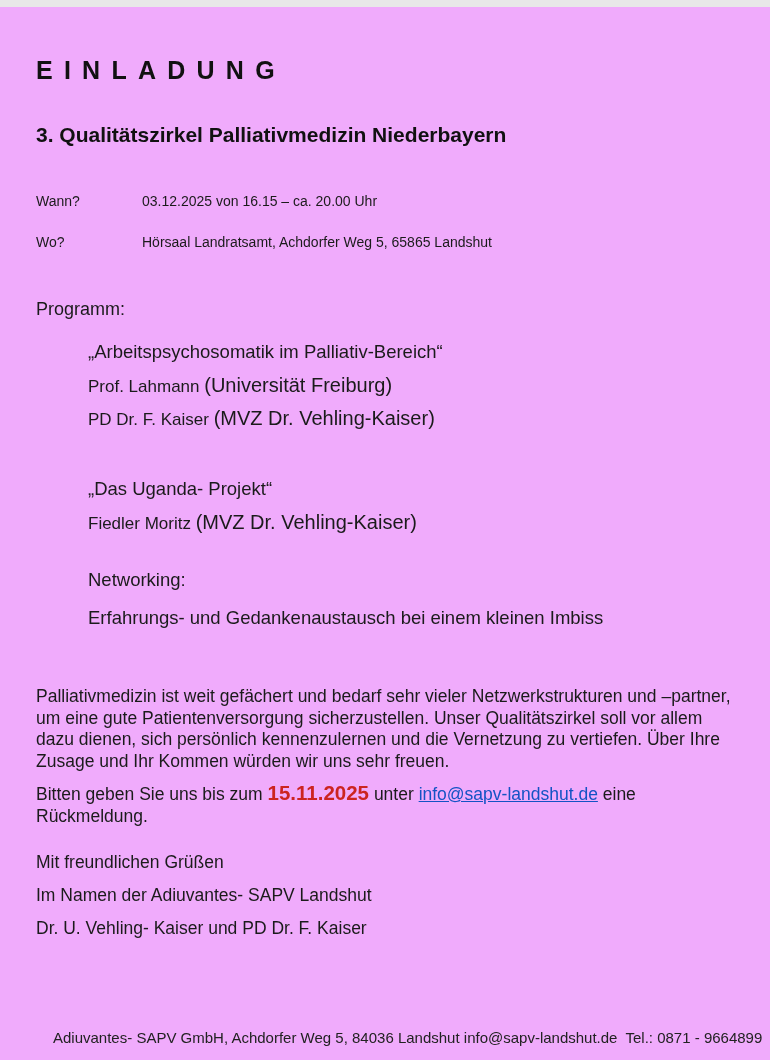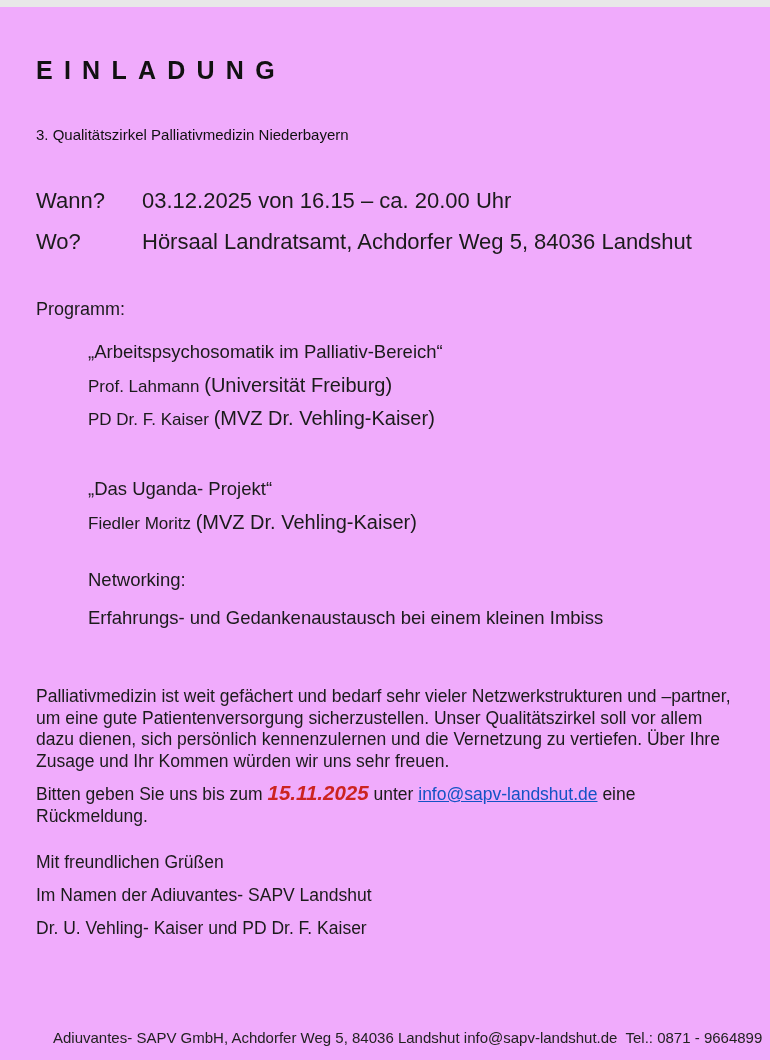--- a/index.html
+++ b/index.html
@@ -6,38 +6,38 @@
   .page{
     width:770px;height:1060px;position:relative;background:#f0abfc;
     font-family:"Liberation Sans", sans-serif;color:#1b1b1b;overflow:hidden;
     margin:7px auto;
   }
   .eyebrow{
     margin:46px 0 0 36px;font-size:25px;font-weight:600;letter-spacing:0.45em;
     color:#111;line-height:34px;
   }
   .logo{position:absolute;top:10px;right:2px;width:286px;height:110px;}
-  .title{margin:33px 36px 0;font-size:15px;font-weight:normal;color:#111;line-height:30px;}
+  .title{margin:33px 36px 0;font-size:21px;font-weight:bold;color:#111;line-height:30px;}
   .details{margin:40px 36px 0;}
-  .detail-row{display:flex;font-size:22px;line-height:22px;}
+  .detail-row{display:flex;font-size:14px;line-height:22px;}
   .detail-row + .detail-row{margin-top:19px;}
   .detail-label{width:106px;flex:0 0 106px;}
   .program-heading{margin:45px 36px 0;font-size:18px;line-height:22px;}
   .program{margin-left:88px;margin-right:36px;}
   .talk{font-size:18.5px;line-height:24px;}
   .talk.first{margin-top:20px;}
   .talk.second{margin-top:31px;}
   .talk.third{margin-top:47px;}
   .speaker-line{margin-top:11px;font-size:17px;line-height:21px;}
   .affiliation{font-size:20px;}
   .networking-label{margin-top:34px;font-size:18.5px;line-height:24px;}
   .networking-text{margin-top:14px;font-size:18.5px;line-height:24px;}
   .body-par{margin:56px 36px 0;width:702px;font-size:17.5px;line-height:21.5px;}
   .rsvp{margin:11px 36px 0;width:704px;font-size:17.5px;line-height:22px;}
-  .deadline{color:#cc2420;font-weight:bold;font-style:italic;font-size:20.5px;line-height:1;}
+  .deadline{color:#cc2420;font-weight:bold;font-size:20.5px;line-height:1;}
   .email-link{color:#1353c4;text-decoration:underline;cursor:pointer;}
   .closing{margin:25px 36px 0;}
   .closing-line{font-size:17.5px;line-height:21px;}
   .closing-line + .closing-line{margin-top:12px;}
   .footer{position:absolute;left:53px;top:1022px;font-size:15px;color:#222;white-space:pre-wrap;}
 </style>
 </head>
 <body>
 
 <div class="page">
@@ -47,21 +47,21 @@
 
   <h1 class="title">3. Qualitätszirkel Palliativmedizin Niederbayern</h1>
 
   <div class="details">
     <div class="detail-row">
       <span class="detail-label">Wann?</span>
       <span class="detail-value">03.12.2025 von 16.15 – ca. 20.00 Uhr</span>
     </div>
     <div class="detail-row">
       <span class="detail-label">Wo?</span>
-      <span class="detail-value">Hörsaal Landratsamt, Achdorfer Weg 5, 84036 Landshut</span>
+      <span class="detail-value">Hörsaal Landratsamt, Achdorfer Weg 5, 65865 Landshut</span>
     </div>
   </div>
 
   <div class="program-heading">Programm:</div>
 
   <div class="program">
     <div class="talk first">„Arbeitspsychosomatik im Palliativ-Bereich“</div>
     <div class="speaker-line">
       <span>Prof. Lahmann </span><span class="affiliation">(Universität Freiburg)</span>
     </div>

